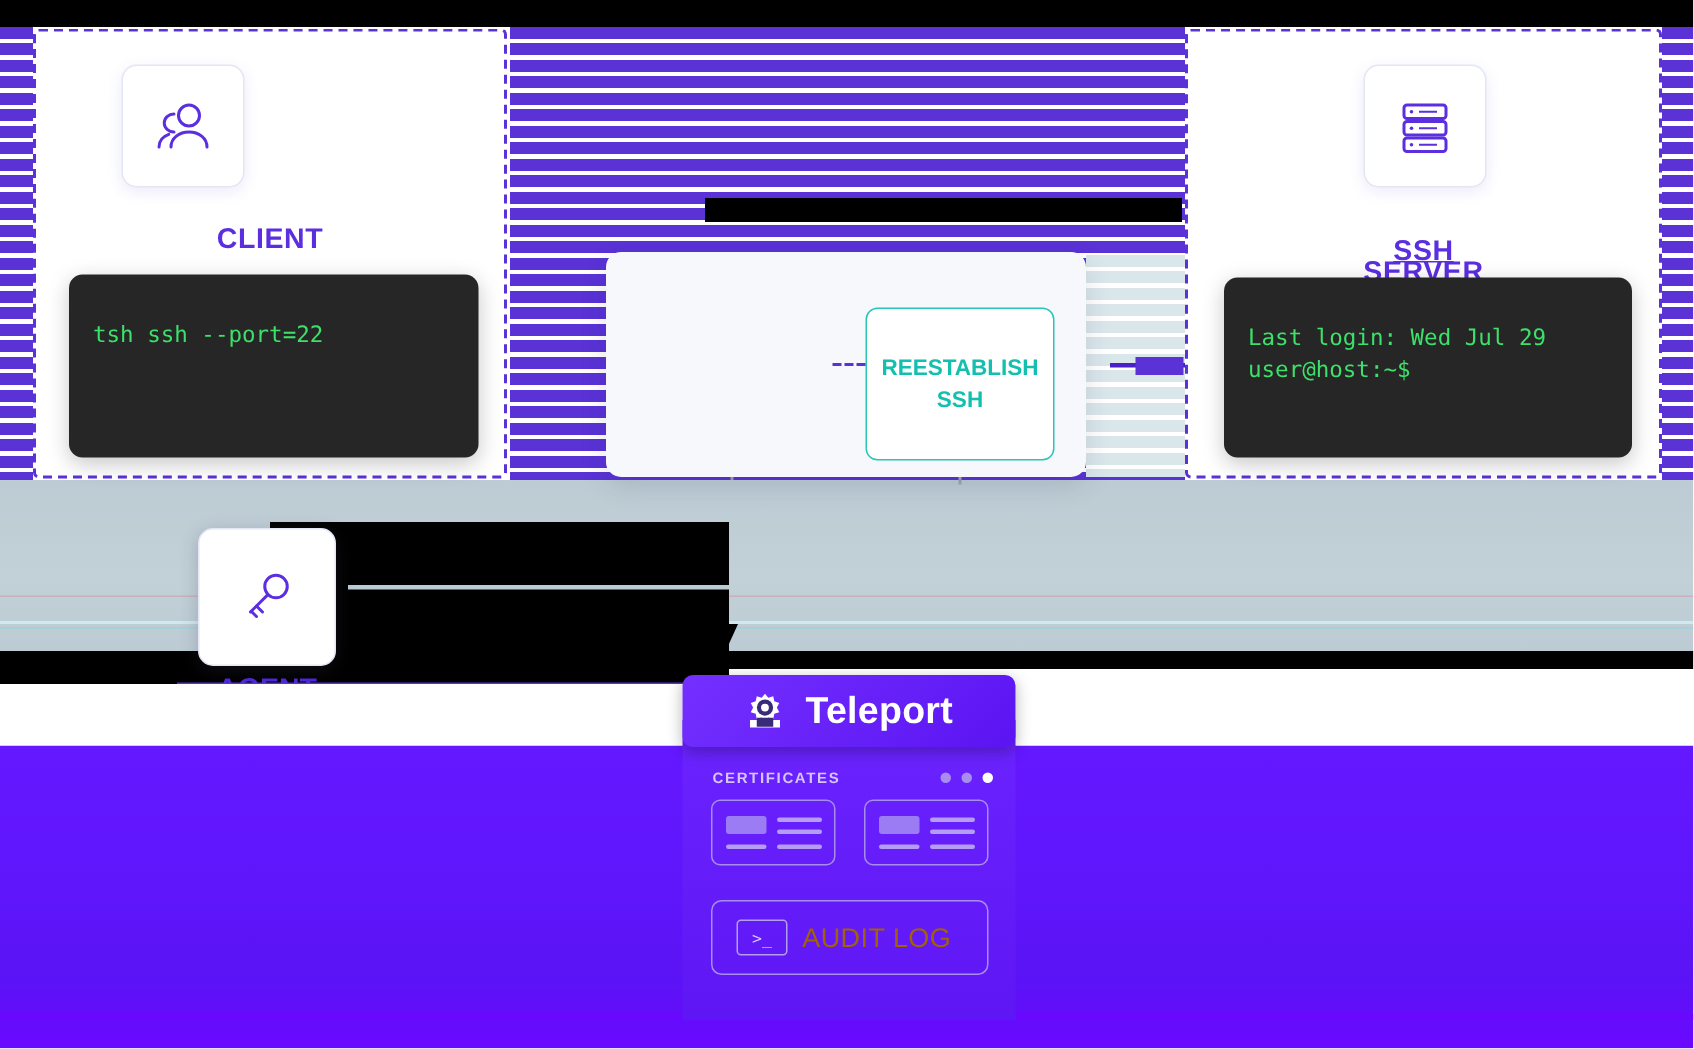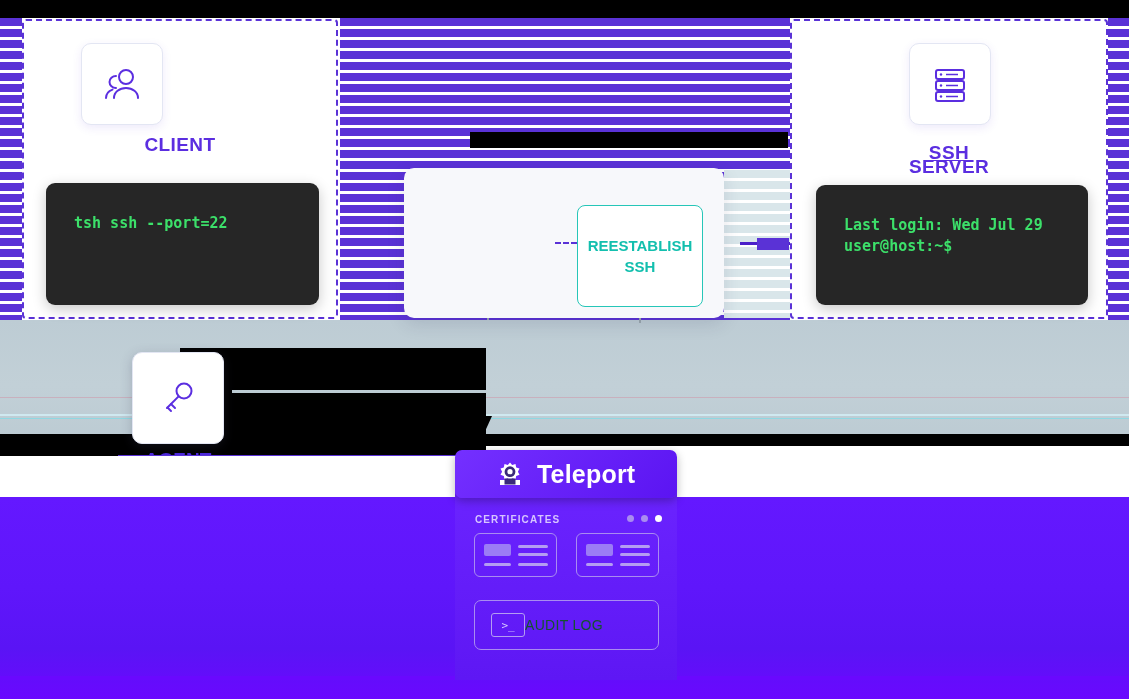--- a/index.html
+++ b/index.html
@@ -64,30 +64,31 @@
   .node-icon {
     position: absolute; width: 82px; height: 82px;
     background: #ffffff; border: 1px solid #e3e6f3; border-radius: 10px;
     box-shadow: 0 3px 10px rgba(90,50,214,0.10);
     display: flex; align-items: center; justify-content: center;
   }
   .node-label {
     position: absolute; width: 100%; text-align: center;
     color: #5b2ee0; font-weight: 700; font-size: 19px; letter-spacing: .4px;
     line-height: 23px;
+    margin-top: 15px;
   }
 
   .term {
     position: absolute; background: #262626; border-radius: 9px;
     font-family: "DejaVu Sans Mono", monospace;
     color: #3ce06a; font-size: 15px; line-height: 21px;
-    padding: 30px 18px 0 28px;
+    padding: 30px 18px 0 16px;
     box-shadow: 0 4px 14px rgba(0,0,0,.22);
     white-space: pre;
-    font-weight: 700;
+    font-weight: 400;
   }
 
   
   .proxy-card {
     position: absolute; left: 404px; top: 168px; width: 320px; height: 150px;
     background: #f7f8fb; border-radius: 10px;
     box-shadow: 0 6px 18px rgba(40,40,80,.13);
     z-index: 30;
   }
   .sshbox {
@@ -234,22 +235,22 @@
     border: 1px solid #a98cf0; border-radius: 7px; z-index: 57;
     display: flex; align-items: center;
   }
   .audit-icon {
     width: 34px; height: 24px; margin-left: 16px;
     border: 1.4px solid #b49df2; border-radius: 3px;
     color: #d8caff; font-family: "DejaVu Sans Mono", monospace; font-size: 11px;
     display: flex; align-items: center; justify-content: center;
   }
   .audit-text {
-    flex: 1; color: #14532d;
-    font-size: 14px; letter-spacing: .3px; padding-right: 14px;
+    flex: 1; text-align: center; color: #a16207;
+    font-size: 18px; letter-spacing: .3px; padding-right: 14px;
   }
 
   
   .white-sliver { position: absolute; background: #ffffff; z-index: 52; }
   .ws1 { left: 0px;   top: 456px; width: 486px; height: 41px; }
   .ws2 { left: 677px; top: 446px; width: 452px; height: 51px; }
 </style>
 </head>
 <body>
 

